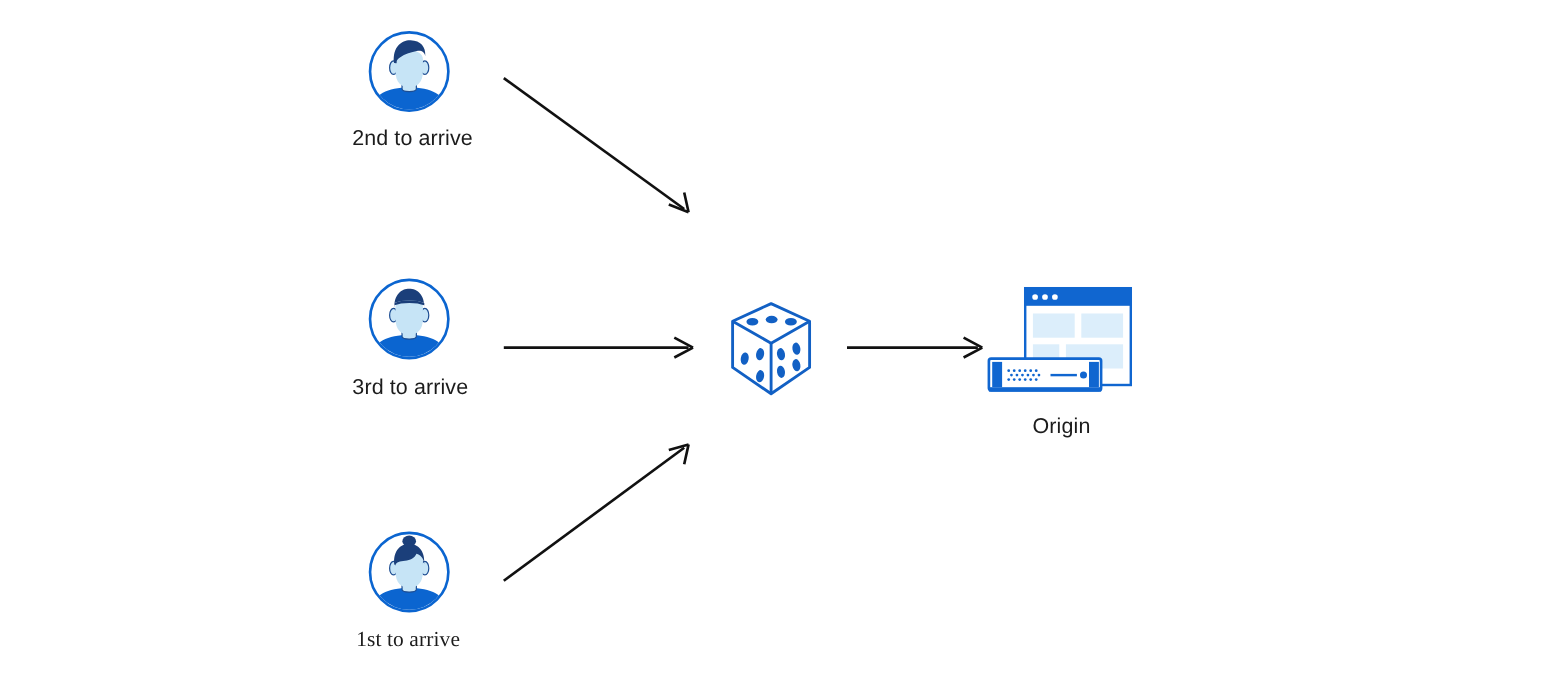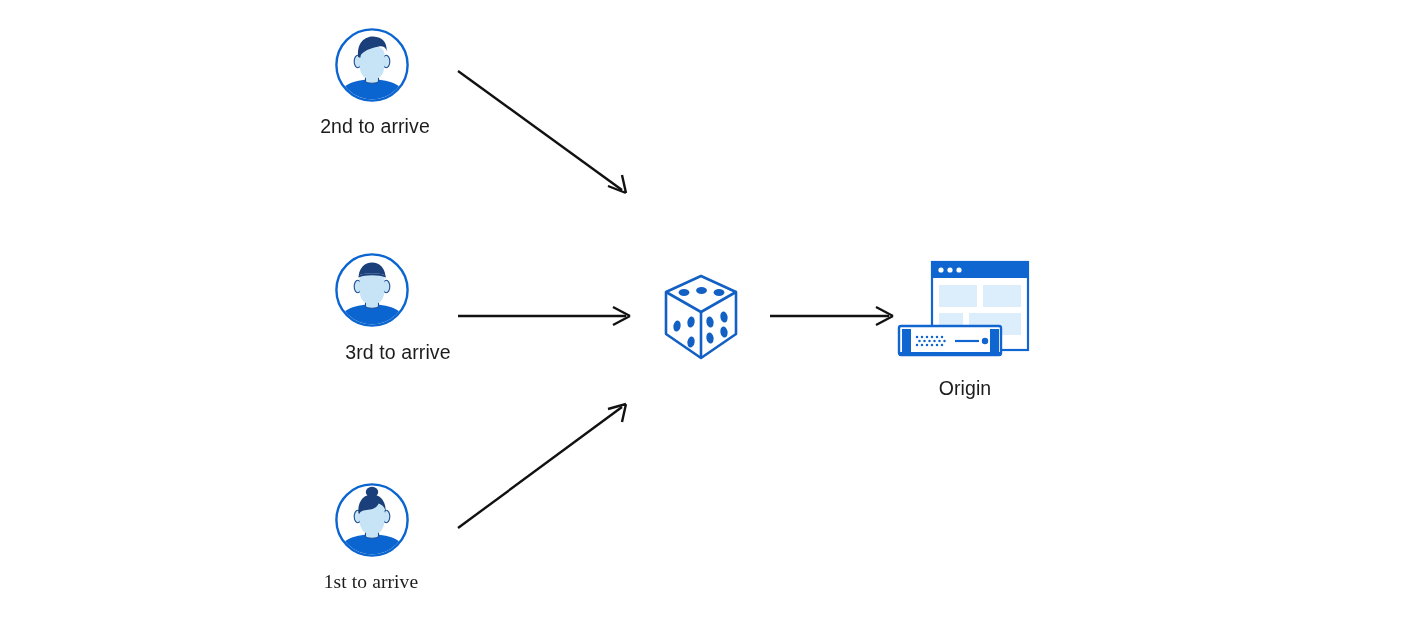--- a/index.html
+++ b/index.html
@@ -117,21 +117,21 @@
         <ellipse cx="22.8" cy="33.5" rx="3.6" ry="6.2" fill="#c6e4f6" stroke="#1e4e93" stroke-width="1.1"></ellipse>
         <ellipse cx="51.2" cy="33.5" rx="3.6" ry="6.2" fill="#c6e4f6" stroke="#1e4e93" stroke-width="1.1"></ellipse>
         <path d="M 24.5 26 C 24.5 15 49.5 15 49.5 26 L 49.5 36.5 C 49.5 47 44 51.5 37 51.5 C 30 51.5 24.5 47 24.5 36.5 Z" fill="#c6e4f6"></path>
 
         <path d="M 23.6 27.5 C 22.8 14.6 30 9.4 37 9.4 C 44.2 9.4 51.4 14.6 50.6 27.5
                  L 50.6 22.4 C 44.6 19.4 29.8 19.4 23.6 22.4 Z" fill="#1b3f7a"></path>
         <path d="M 23.6 22.4 C 29.8 19.4 44.6 19.4 50.6 22.4 L 50.6 24.6 C 44.4 21.6 29.9 21.6 23.6 24.6 Z" fill="#1b3f7a"></path>
       </g>
     </svg>
   </div>
-  <div class="node-label" style="left:313px; top:343px; width:120px;margin-left:25px;">3rd to arrive</div>
+  <div class="node-label" style="left:313px; top:343px; width:120px;">3rd to arrive</div>
 
   <div class="node avatar-wrap" style="left:335px; top:483px;">
     <svg width="74" height="74" viewBox="0 0 74 74">
       <defs>
         <clipPath id="clipC">
             <circle cx="37" cy="37" r="34.4"></circle>
           </clipPath>
       </defs>
       <circle cx="37" cy="37" r="35.6" fill="#ffffff" stroke="#0b65d0" stroke-width="2.4"></circle>
       <g clip-path="url(#clipC)">

